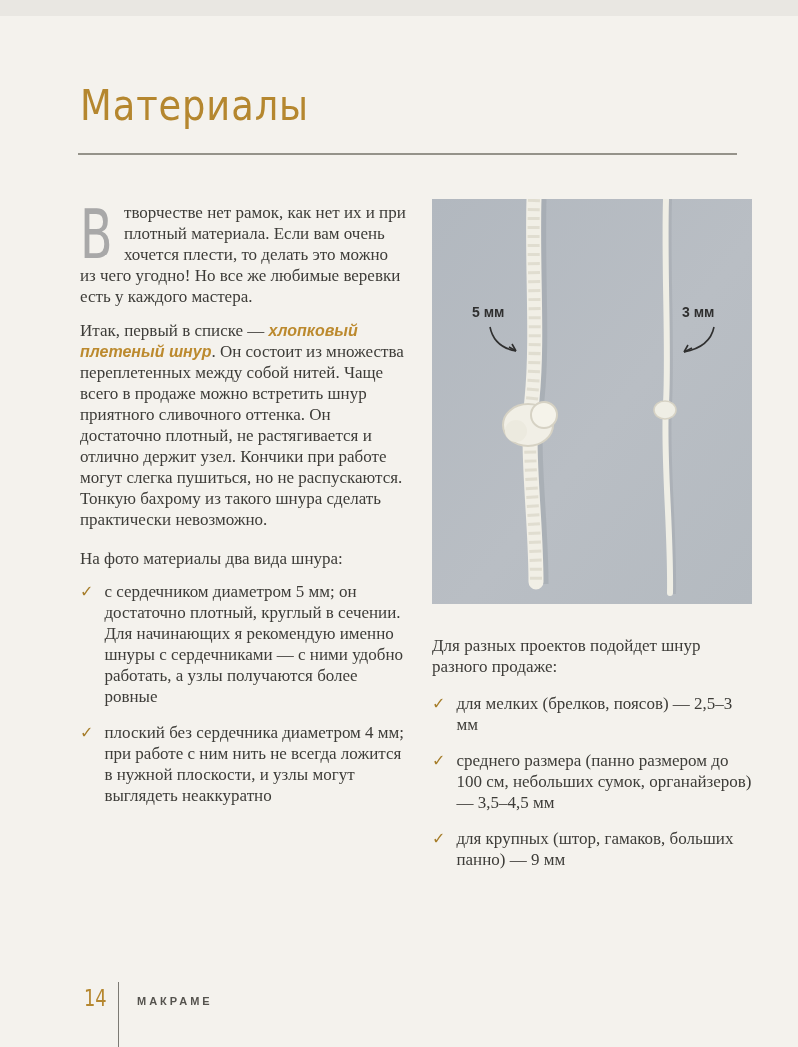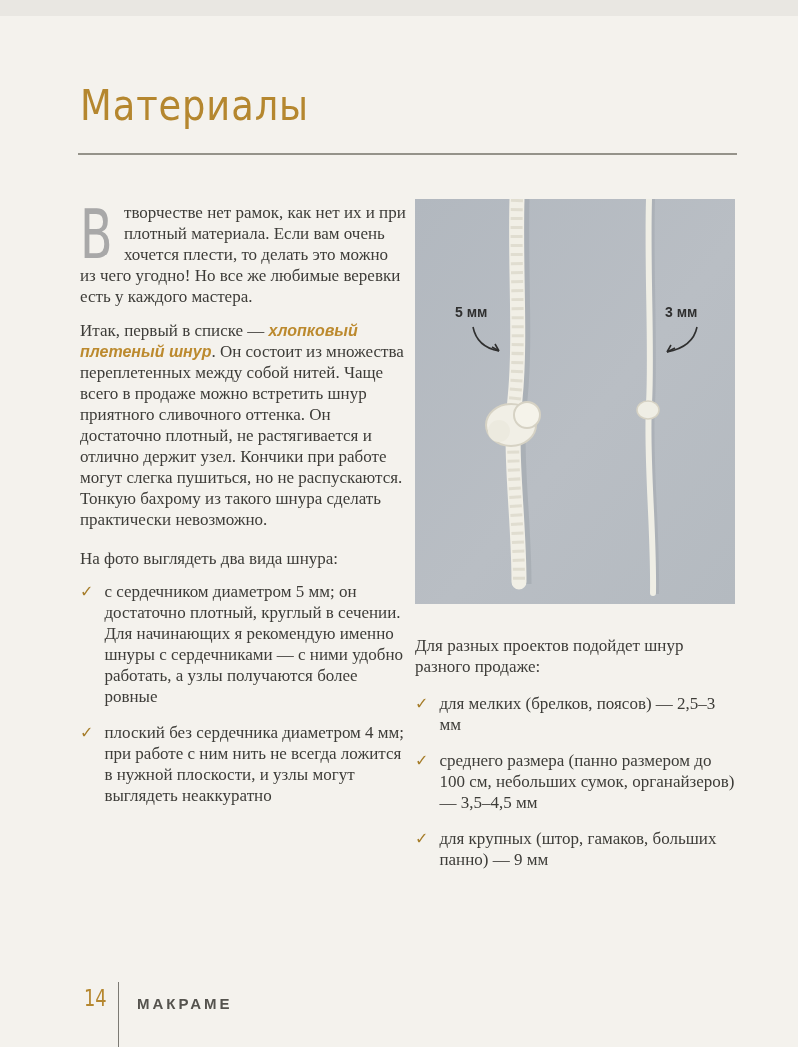--- a/index.html
+++ b/index.html
@@ -24,21 +24,21 @@
   .header-rule{
     position:absolute;left:78px;top:137px;
     width:659px;height:2px;background:#95938a;
   }
   
   .col-left{
     position:absolute;left:80px;top:186px;width:326px;
     color:#3d3c38;font-size:17px;line-height:21px;
   }
   .col-right{
-    position:absolute;left:415px;top:183px;width:322px;
+    position:absolute;left:432px;top:183px;width:322px;
     color:#3d3c38;font-size:17px;line-height:21px;
   }
   p{margin:0 0 13px 0;}
   .dropcap{
     float:left;
     font-family:"DejaVu Sans",sans-serif;
     font-size:66px;line-height:56px;
     color:#a8a8a8;
     margin:4px 10px 0 0;
     transform:scale(0.72,1.05);
@@ -82,42 +82,42 @@
     font-size:21px;color:#b5872f;
     transform:scale(0.85,1.1);transform-origin:left top;
   }
   .footer-line{
     position:absolute;left:118px;top:966px;
     width:1px;height:81px;background:#7c7a74;
   }
   .footer-label{
     position:absolute;left:137px;top:979px;
     font-family:"Liberation Sans",sans-serif;
-    font-size:15px;font-weight:bold;
+    font-size:11px;font-weight:bold;
     letter-spacing:3px;color:#55534e;
   }
 </style>
 </head>
 <body>
 
 <div class="page">
 
   <div class="title">Материалы</div>
   <div class="header-rule"></div>
 
   <div class="col-left">
 
     <p>
       <span class="dropcap">В</span><span>творчестве нет рамок, как нет их и при плотный материала. Если вам очень хочется плести, то делать это можно из чего угодно! Но все же любимые веревки есть у каждого мастера.</span>
     </p>
 
 
     <p><span>Итак, первый в списке — </span><span class="accent">хлопковый плетеный шнур</span><span>. Он состоит из множества переплетенных между собой нитей. Чаще всего в продаже можно встретить шнур приятного сливочного оттенка. Он достаточно плотный, не растягивается и отлично держит узел. Кончики при работе могут слегка пушиться, но не распускаются. Тонкую бахрому из такого шнура сделать практически невозможно.</span></p>
 
-    <p class="list-intro">На фото выглядеть два вида шнура:</p>
+    <p class="list-intro">На фото материалы два вида шнура:</p>
 
     <ul class="check-list">
       <li>
         <span class="check">✓</span>
         <span class="li-text">с сердечником диаметром 5 мм; он достаточно плотный, круглый в сечении. Для начинающих я рекомендую именно шнуры с сердечниками — с ними удобно работать, а узлы получаются более ровные</span>
       </li>
       <li>
         <span class="check">✓</span>
         <span class="li-text">плоский без сердечника диаметром 4 мм; при работе с ним нить не всегда ложится в нужной плоскости, и узлы могут выглядеть неаккуратно</span>
       </li>

